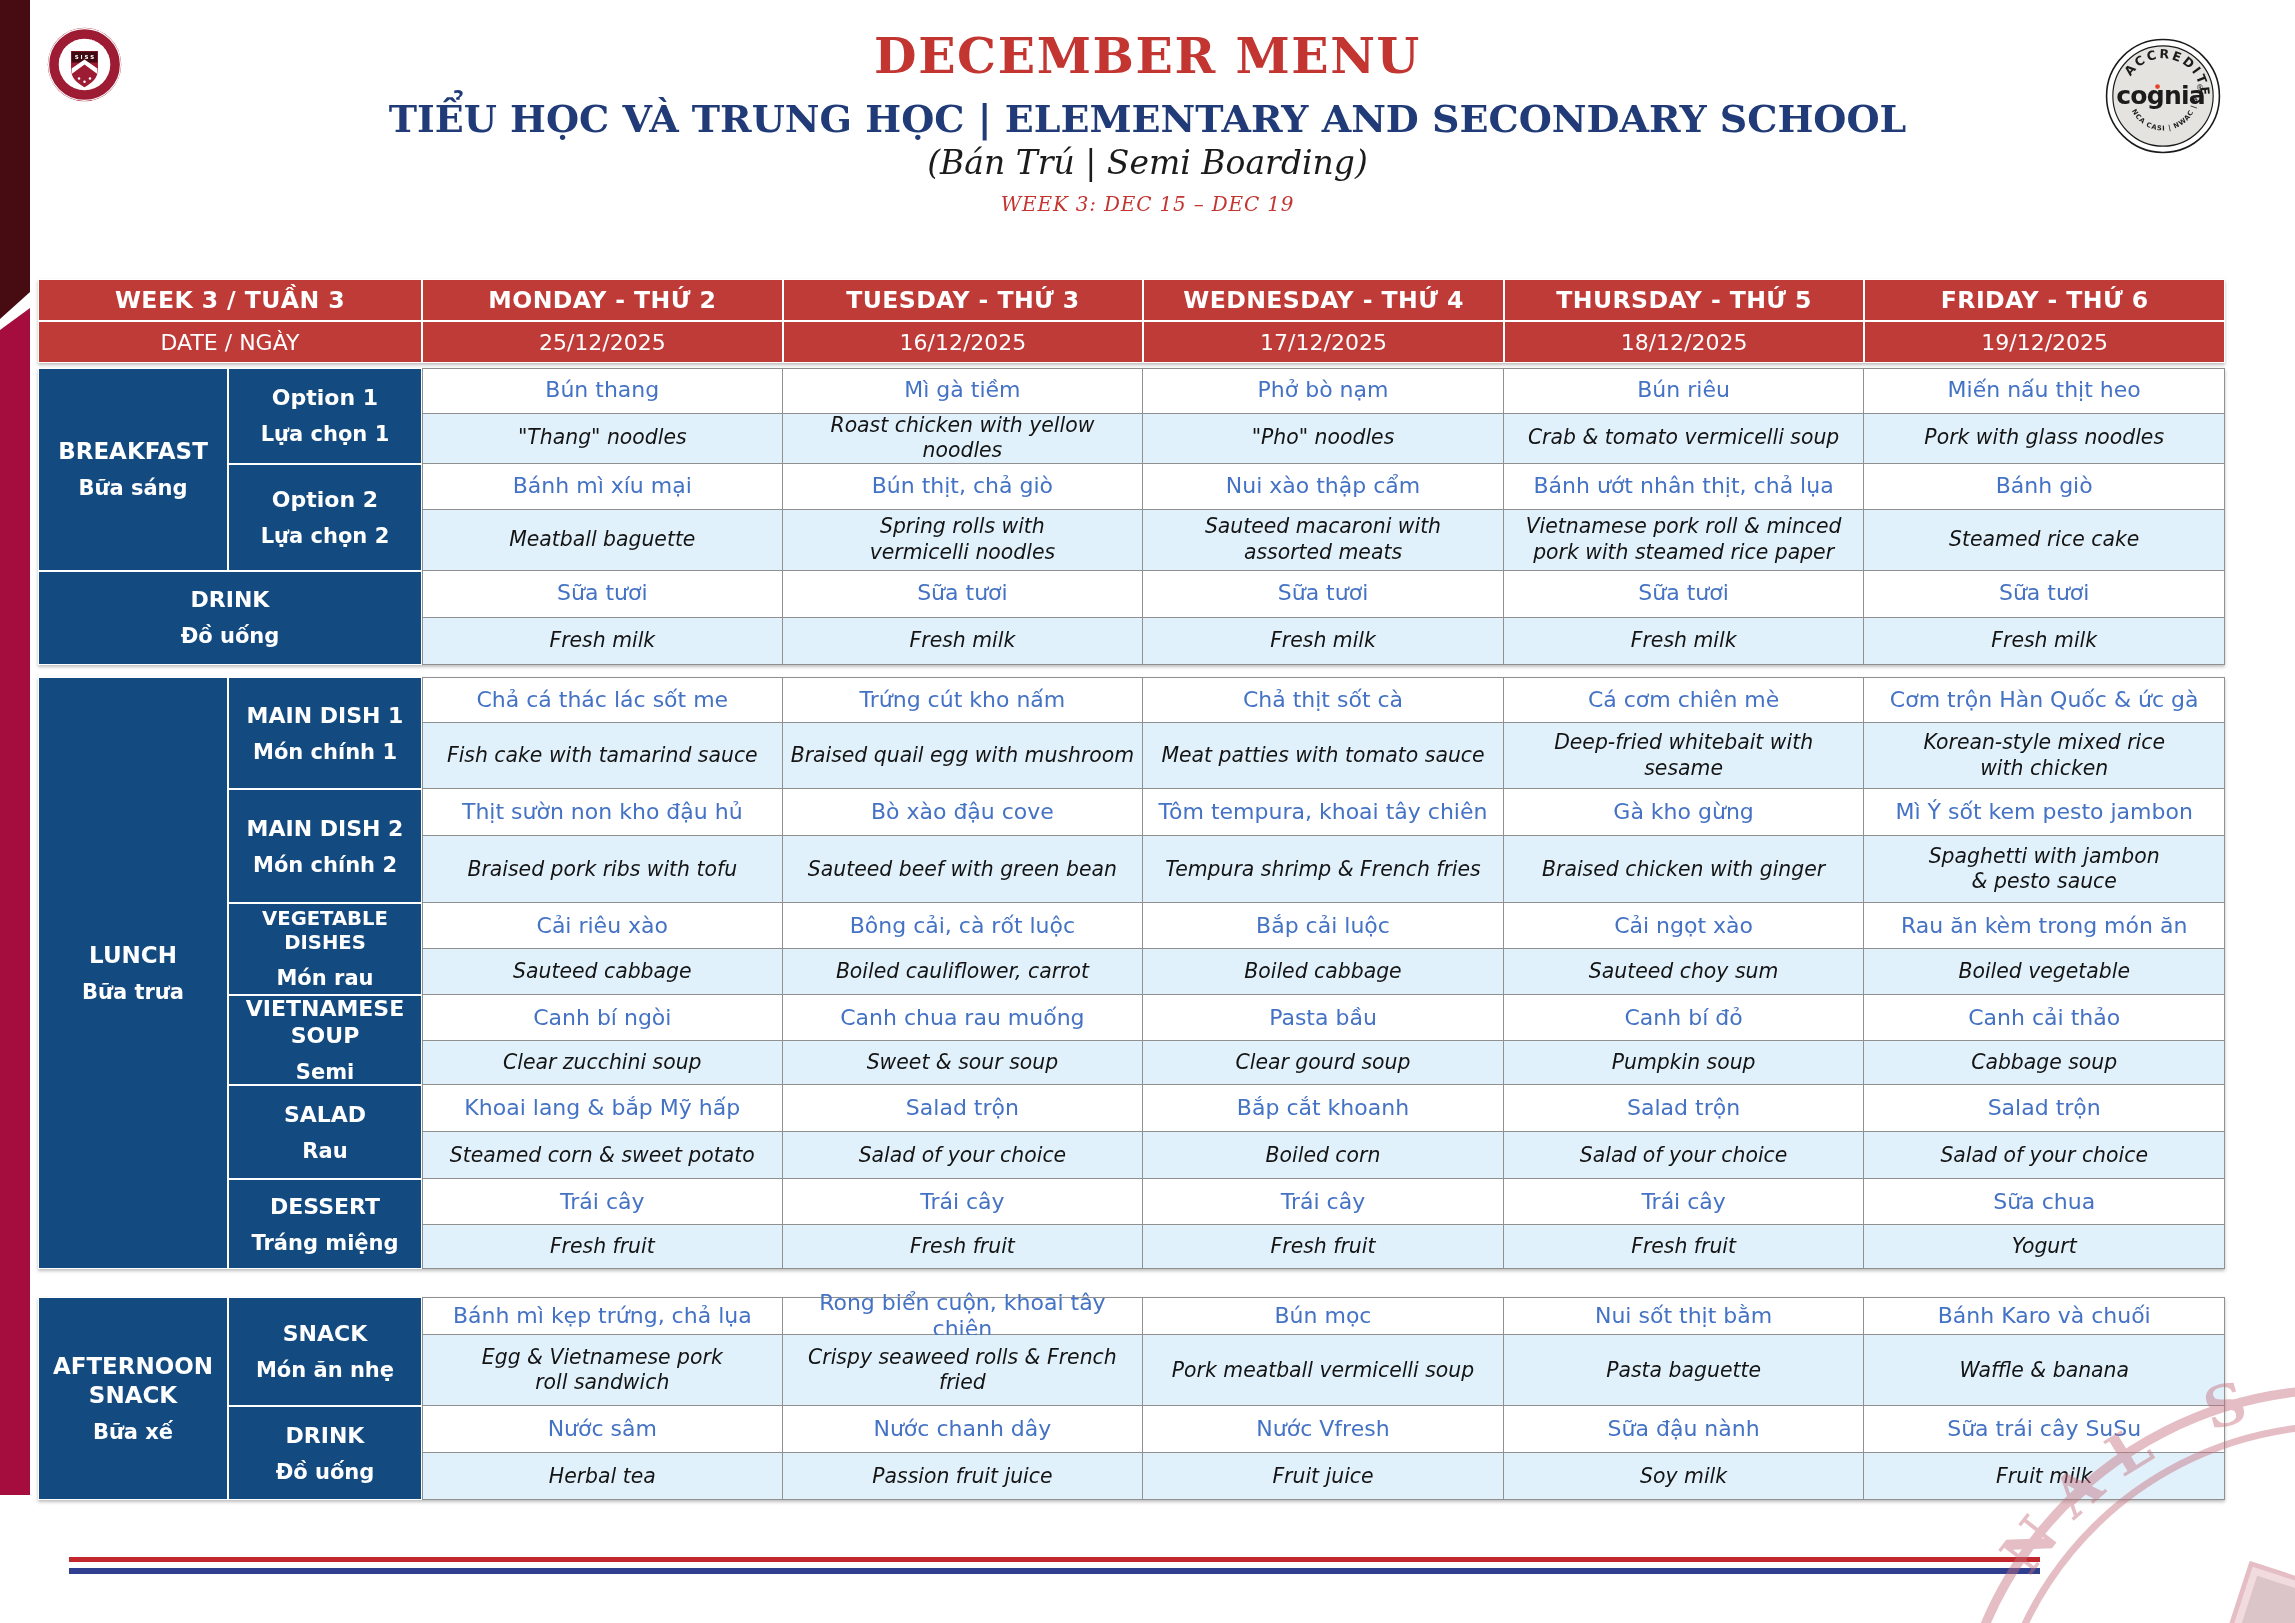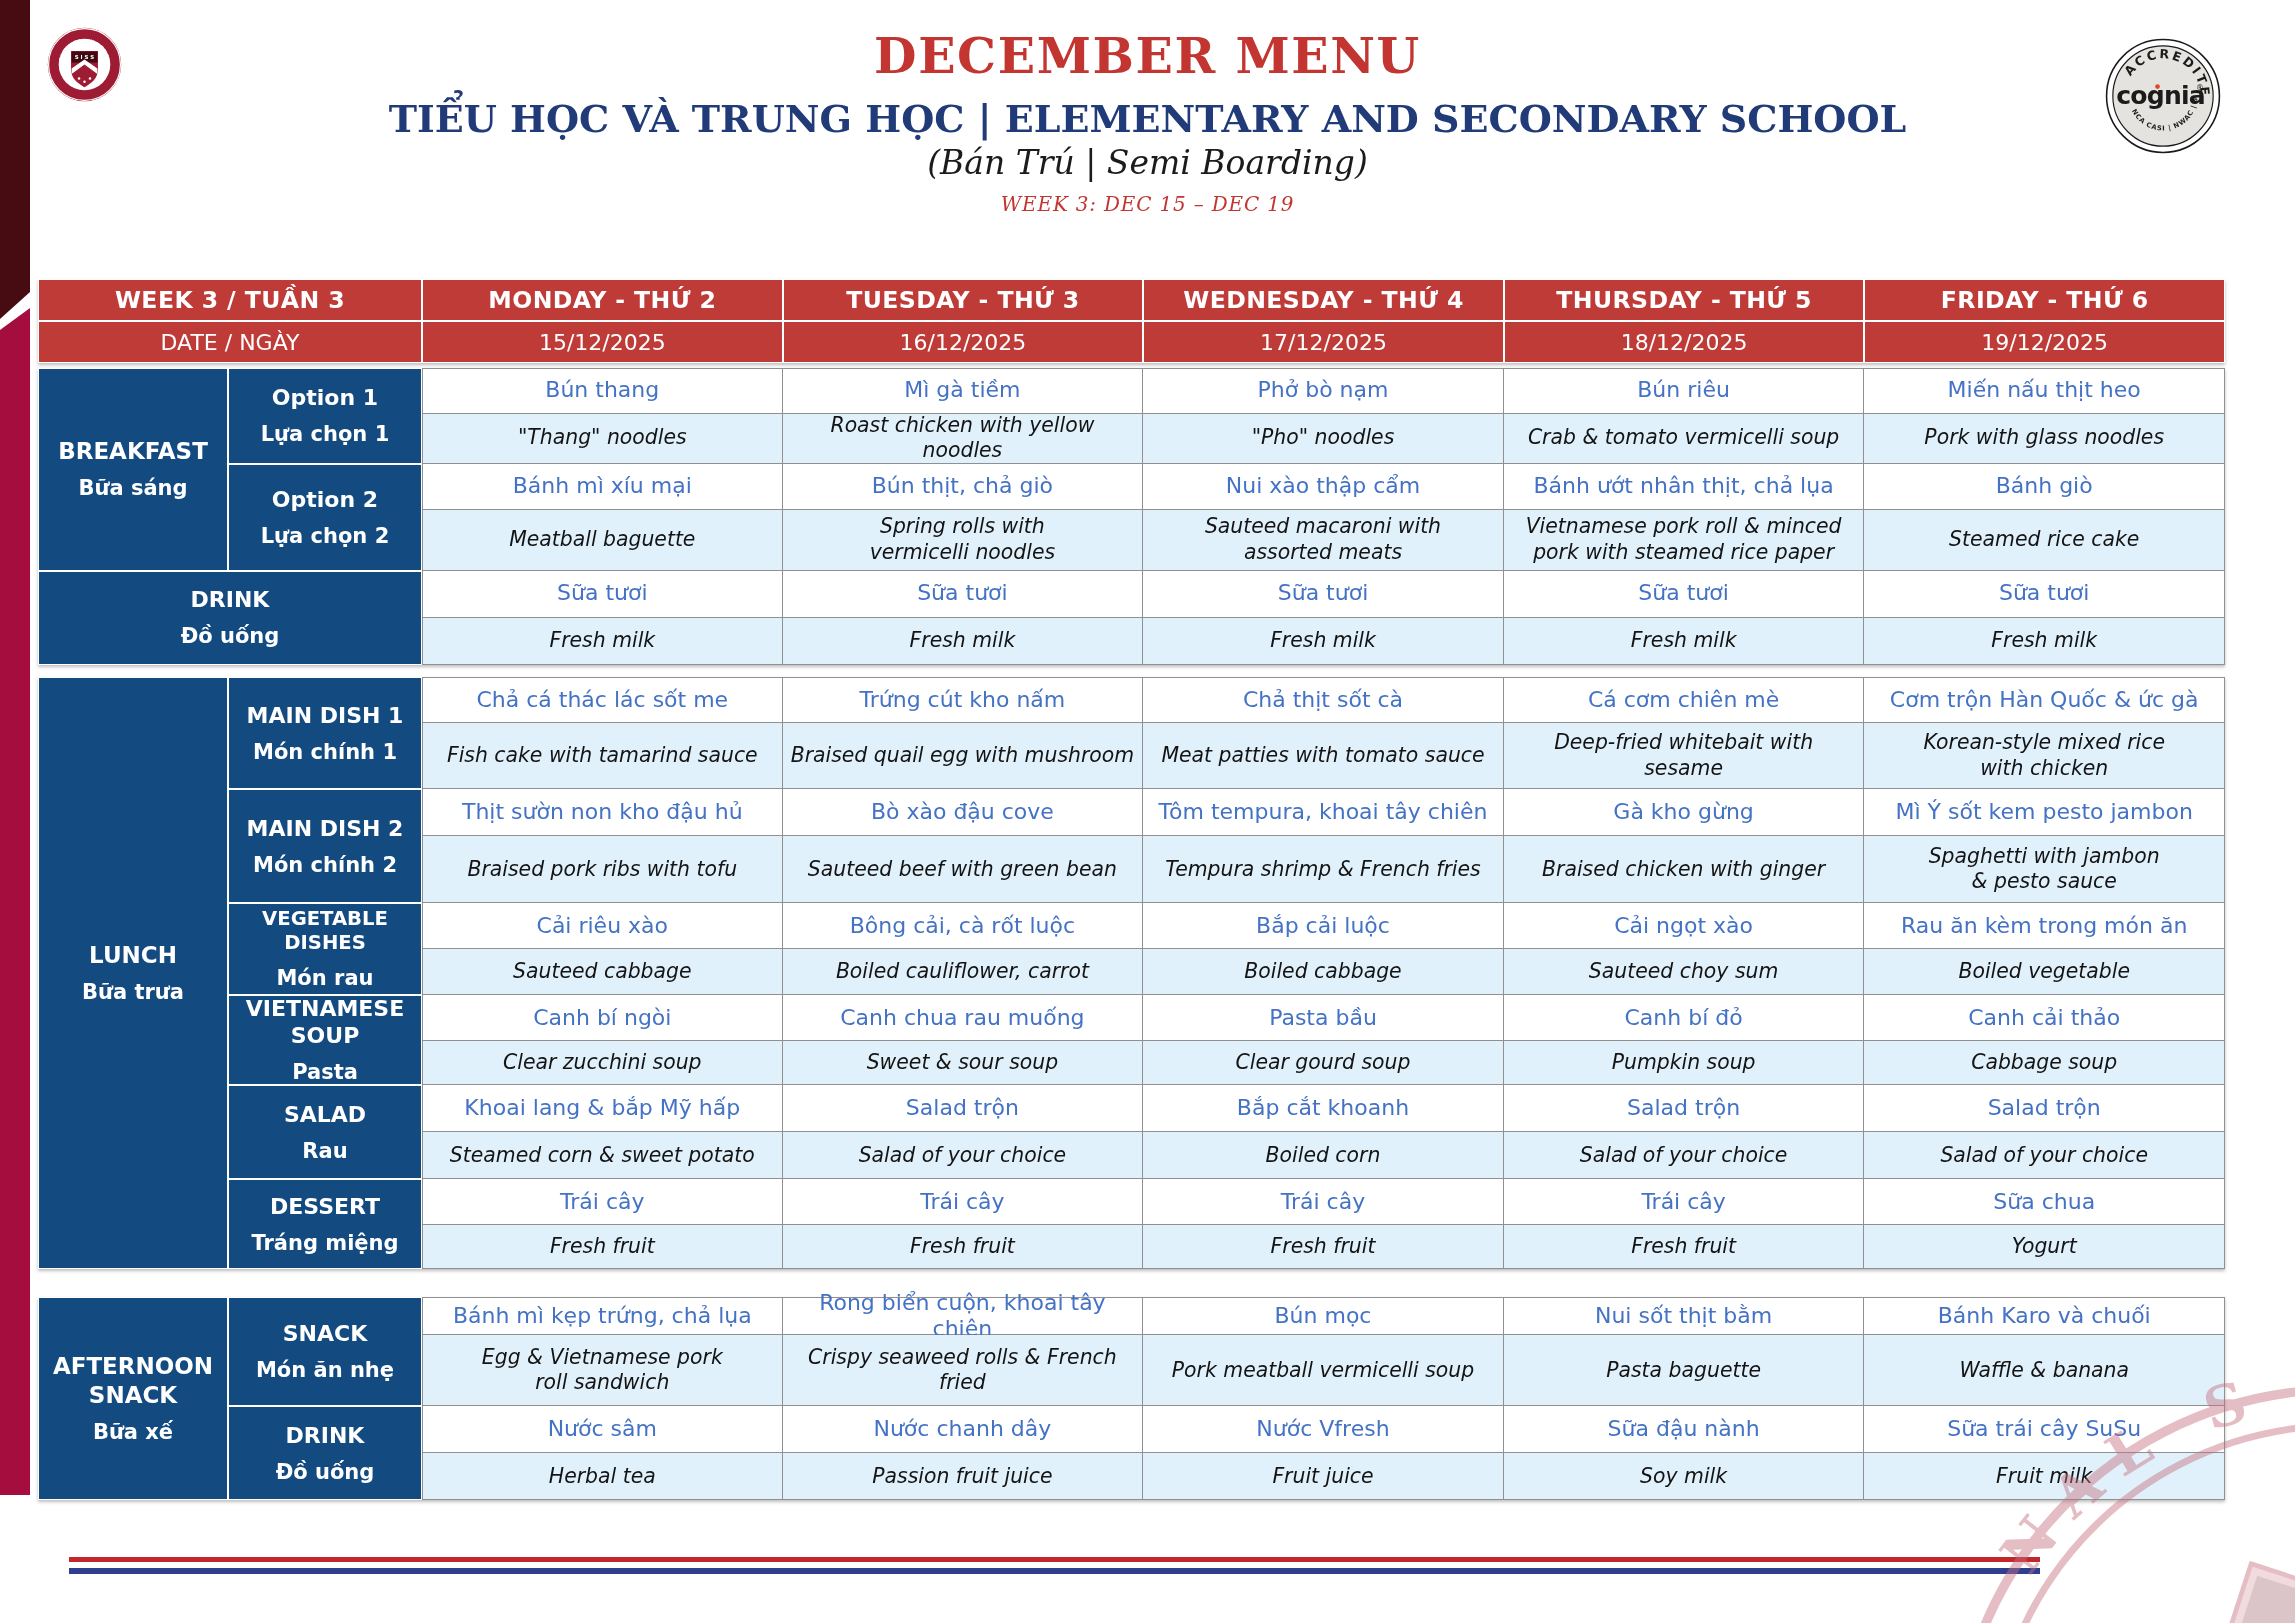--- a/index.html
+++ b/index.html
@@ -116,21 +116,21 @@
   <div class="menu">
 
     <div class="grid ghead block">
       <div class="red hdr" style="grid-area:1/1/2/3">WEEK 3 / TUẦN 3</div>
       <div class="red hdr" style="grid-area:1/3">MONDAY - THỨ 2</div>
       <div class="red hdr" style="grid-area:1/4">TUESDAY - THỨ 3</div>
       <div class="red hdr" style="grid-area:1/5">WEDNESDAY - THỨ 4</div>
       <div class="red hdr" style="grid-area:1/6">THURSDAY - THỨ 5</div>
       <div class="red hdr" style="grid-area:1/7">FRIDAY - THỨ 6</div>
       <div class="red date" style="grid-area:2/1/3/3">DATE / NGÀY</div>
-      <div class="red date" style="grid-area:2/3">15/12/2025</div>
+      <div class="red date" style="grid-area:2/3">25/12/2025</div>
       <div class="red date" style="grid-area:2/4">16/12/2025</div>
       <div class="red date" style="grid-area:2/5">17/12/2025</div>
       <div class="red date" style="grid-area:2/6">18/12/2025</div>
       <div class="red date" style="grid-area:2/7">19/12/2025</div>
     </div>
 
     <div class="grid gbreakfast block">
       <div class="blue seccell" style="grid-area:1/1/5/2">
         <span class="l1">BREAKFAST</span>
         <span class="l2">Bữa sáng</span>
@@ -197,21 +197,21 @@
       <div class="blue" style="grid-area:3/2/5/3">
         <span class="l1">MAIN DISH 2</span>
         <span class="l2">Món chính 2</span>
       </div>
       <div class="blue" style="grid-area:5/2/7/3">
         <span class="l1" style="font-size:19.6px">VEGETABLE DISHES</span>
         <span class="l2">Món rau</span>
       </div>
       <div class="blue" style="grid-area:7/2/9/3">
         <span class="l1" style="font-size:22px">VIETNAMESE SOUP</span>
-        <span class="l2">Pasta</span>
+        <span class="l2">Semi</span>
       </div>
       <div class="blue" style="grid-area:9/2/11/3">
         <span class="l1">SALAD</span>
         <span class="l2">Rau</span>
       </div>
       <div class="blue" style="grid-area:11/2/13/3">
         <span class="l1">DESSERT</span>
         <span class="l2">Tráng miệng</span>
       </div>
 

